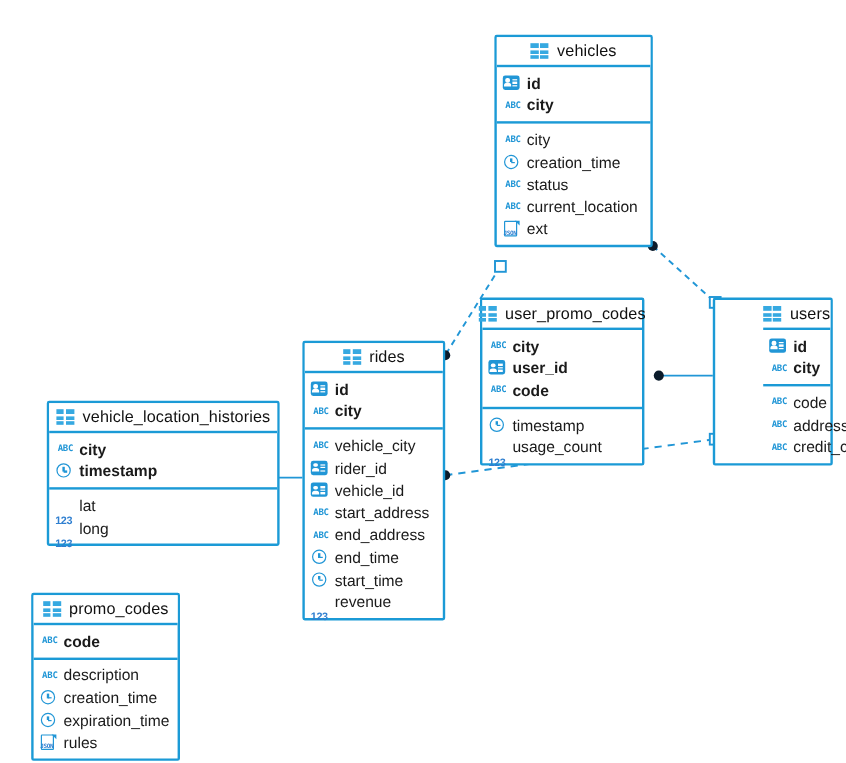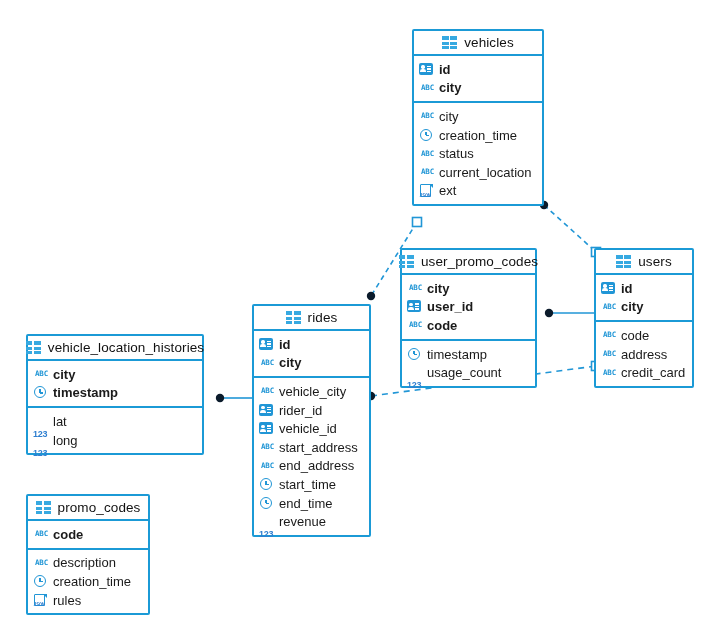--- a/index.html
+++ b/index.html
@@ -230,21 +230,21 @@
           </span>
         <span class="fname">timestamp</span>
       </div>
       <div class="row">
         <span class="ico ico-123">123</span>
         <span class="fname">usage_count</span>
       </div>
     </div>
   </div>
 
-  <div class="table" style="left:594px;top:248px;width:100px;">
+  <div class="table" style="left:594px;top:248px;width:100px;padding-left:40px;">
     <div class="thead">
       <span class="ico ico-table">
         <i class="a"></i>
           <i class="b"></i>
           <i class="c"></i>
           <i class="d"></i>
           <i class="e"></i>
           <i class="f"></i>
       </span>
       <span class="tname">users</span>
@@ -275,21 +275,21 @@
         <span class="ico ico-abc">ABC</span>
         <span class="fname">address</span>
       </div>
       <div class="row">
         <span class="ico ico-abc">ABC</span>
         <span class="fname">credit_card</span>
       </div>
     </div>
   </div>
 
-  <div class="table" style="left:252px;top:304px;width:119px;">
+  <div class="table" style="left:252px;top:284px;width:119px;">
     <div class="thead">
       <span class="ico ico-table">
         <i class="a"></i>
           <i class="b"></i>
           <i class="c"></i>
           <i class="d"></i>
           <i class="e"></i>
           <i class="f"></i>
       </span>
       <span class="tname">rides</span>
@@ -345,38 +345,38 @@
       <div class="row">
         <span class="ico ico-abc">ABC</span>
         <span class="fname">end_address</span>
       </div>
       <div class="row">
         <span class="ico ico-clock">
             <span class="ring"></span>
             <span class="hm"></span>
             <span class="hh"></span>
           </span>
+        <span class="fname">end_time</span>
+      </div>
+      <div class="row">
+        <span class="ico ico-clock">
+            <span class="ring"></span>
+            <span class="hm"></span>
+            <span class="hh"></span>
+          </span>
         <span class="fname">start_time</span>
-      </div>
-      <div class="row">
-        <span class="ico ico-clock">
-            <span class="ring"></span>
-            <span class="hm"></span>
-            <span class="hh"></span>
-          </span>
-        <span class="fname">end_time</span>
       </div>
       <div class="row">
         <span class="ico ico-123">123</span>
         <span class="fname">revenue</span>
       </div>
     </div>
   </div>
 
-  <div class="table" style="left:26px;top:334px;width:178px;">
+  <div class="table" style="left:39px;top:334px;width:194px;">
     <div class="thead">
       <span class="ico ico-table">
         <i class="a"></i>
           <i class="b"></i>
           <i class="c"></i>
           <i class="d"></i>
           <i class="e"></i>
           <i class="f"></i>
       </span>
       <span class="tname">vehicle_location_histories</span>
@@ -430,20 +430,28 @@
         <span class="ico ico-abc">ABC</span>
         <span class="fname">description</span>
       </div>
       <div class="row">
         <span class="ico ico-clock">
             <span class="ring"></span>
             <span class="hm"></span>
             <span class="hh"></span>
           </span>
         <span class="fname">creation_time</span>
+      </div>
+      <div class="row">
+        <span class="ico ico-clock">
+            <span class="ring"></span>
+            <span class="hm"></span>
+            <span class="hh"></span>
+          </span>
+        <span class="fname">expiration_time</span>
       </div>
       <div class="row">
         <span class="ico ico-json">
             <span class="sheet"></span>
             <span class="fold"></span>
             <span class="tag">JSON</span>
           </span>
         <span class="fname">rules</span>
       </div>
     </div>

